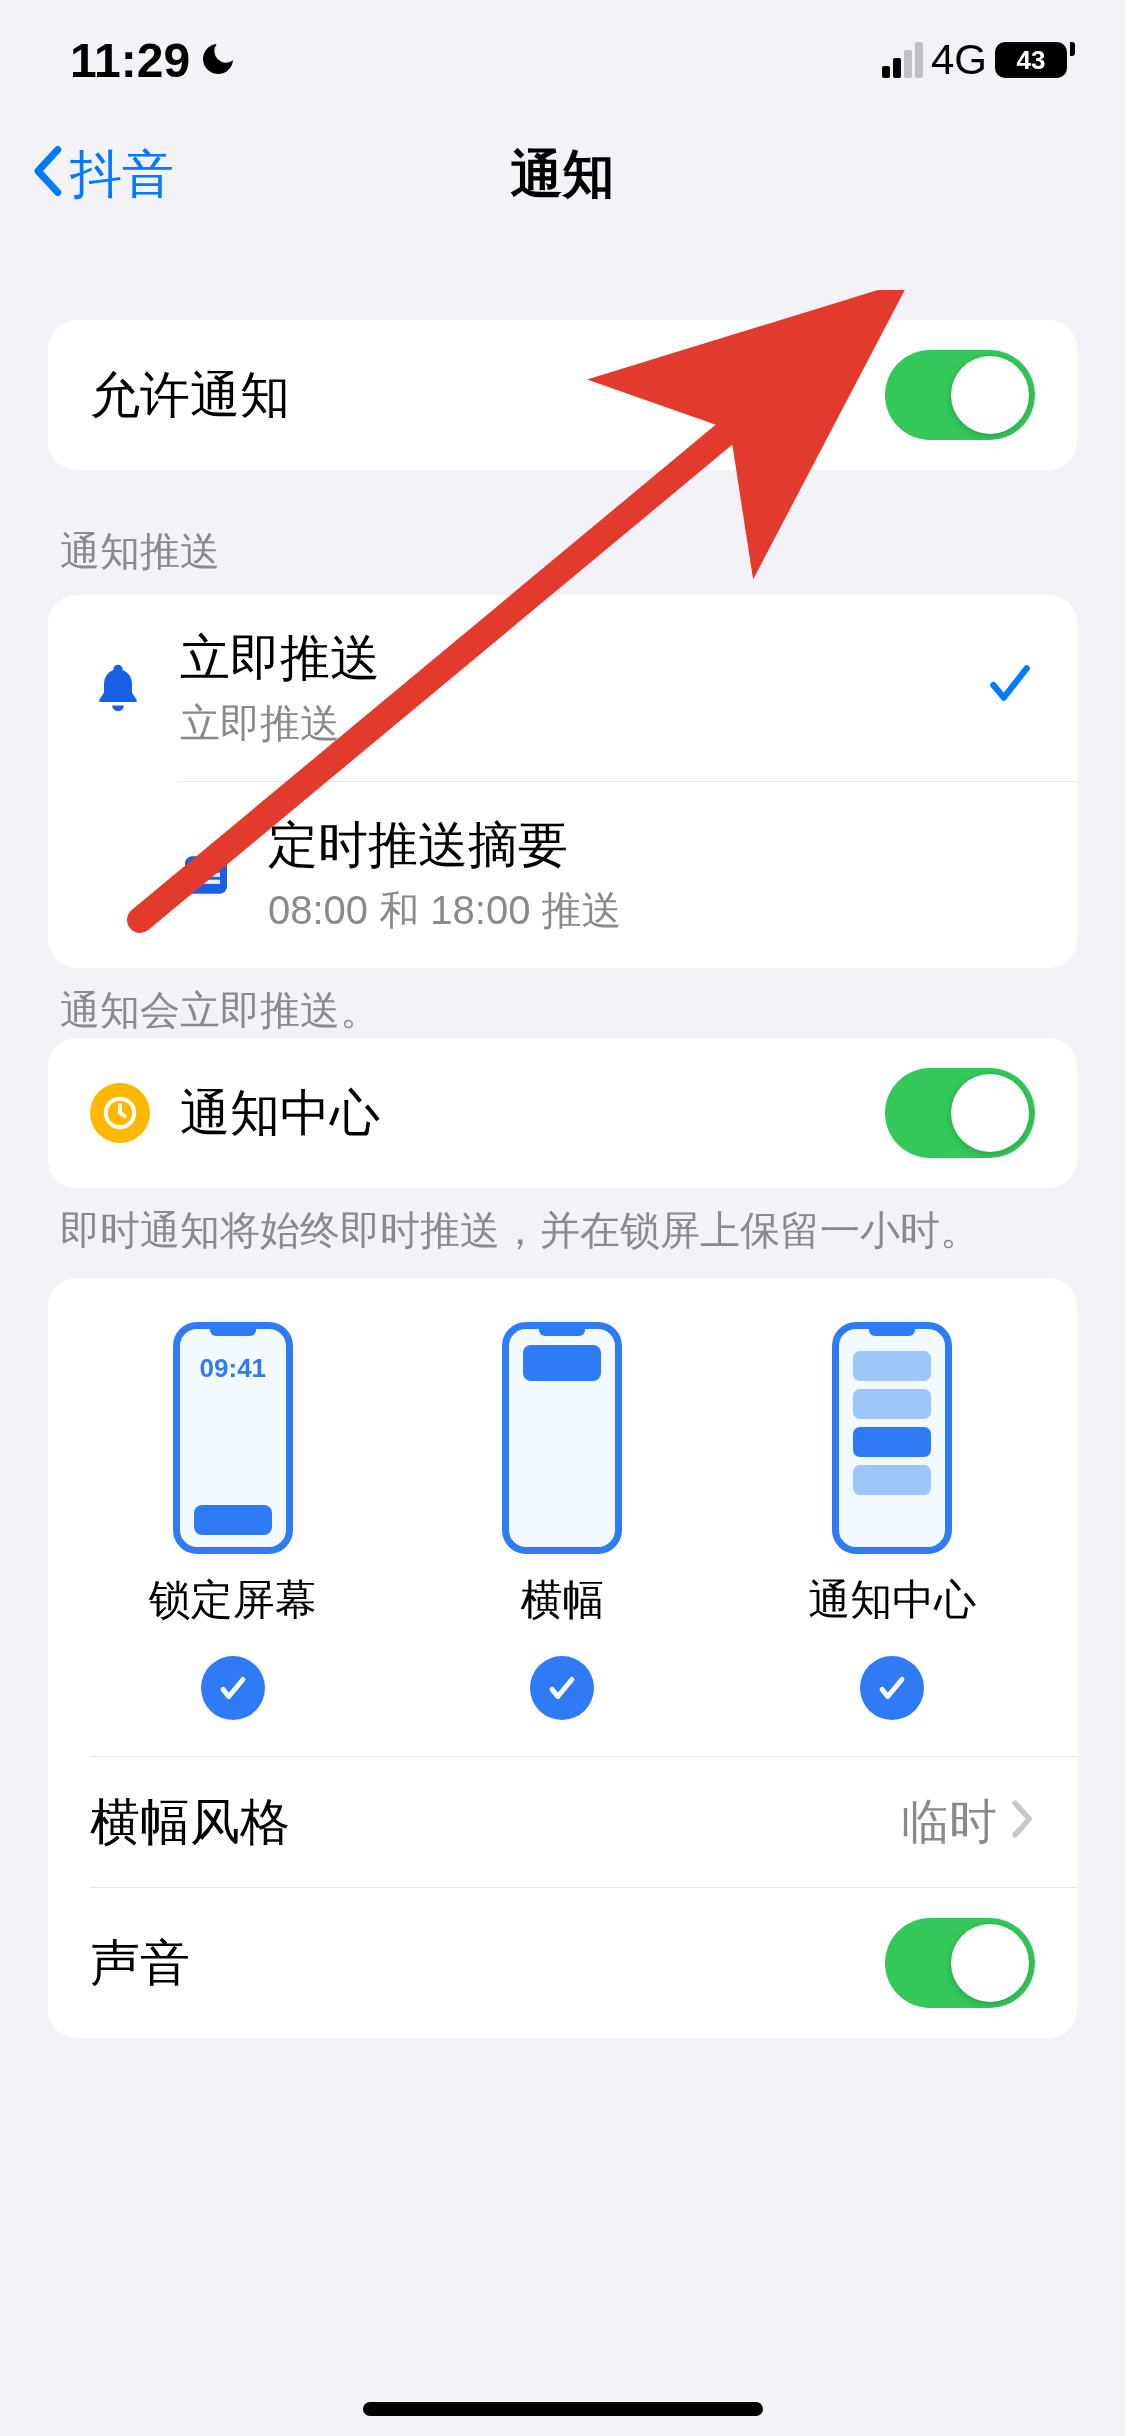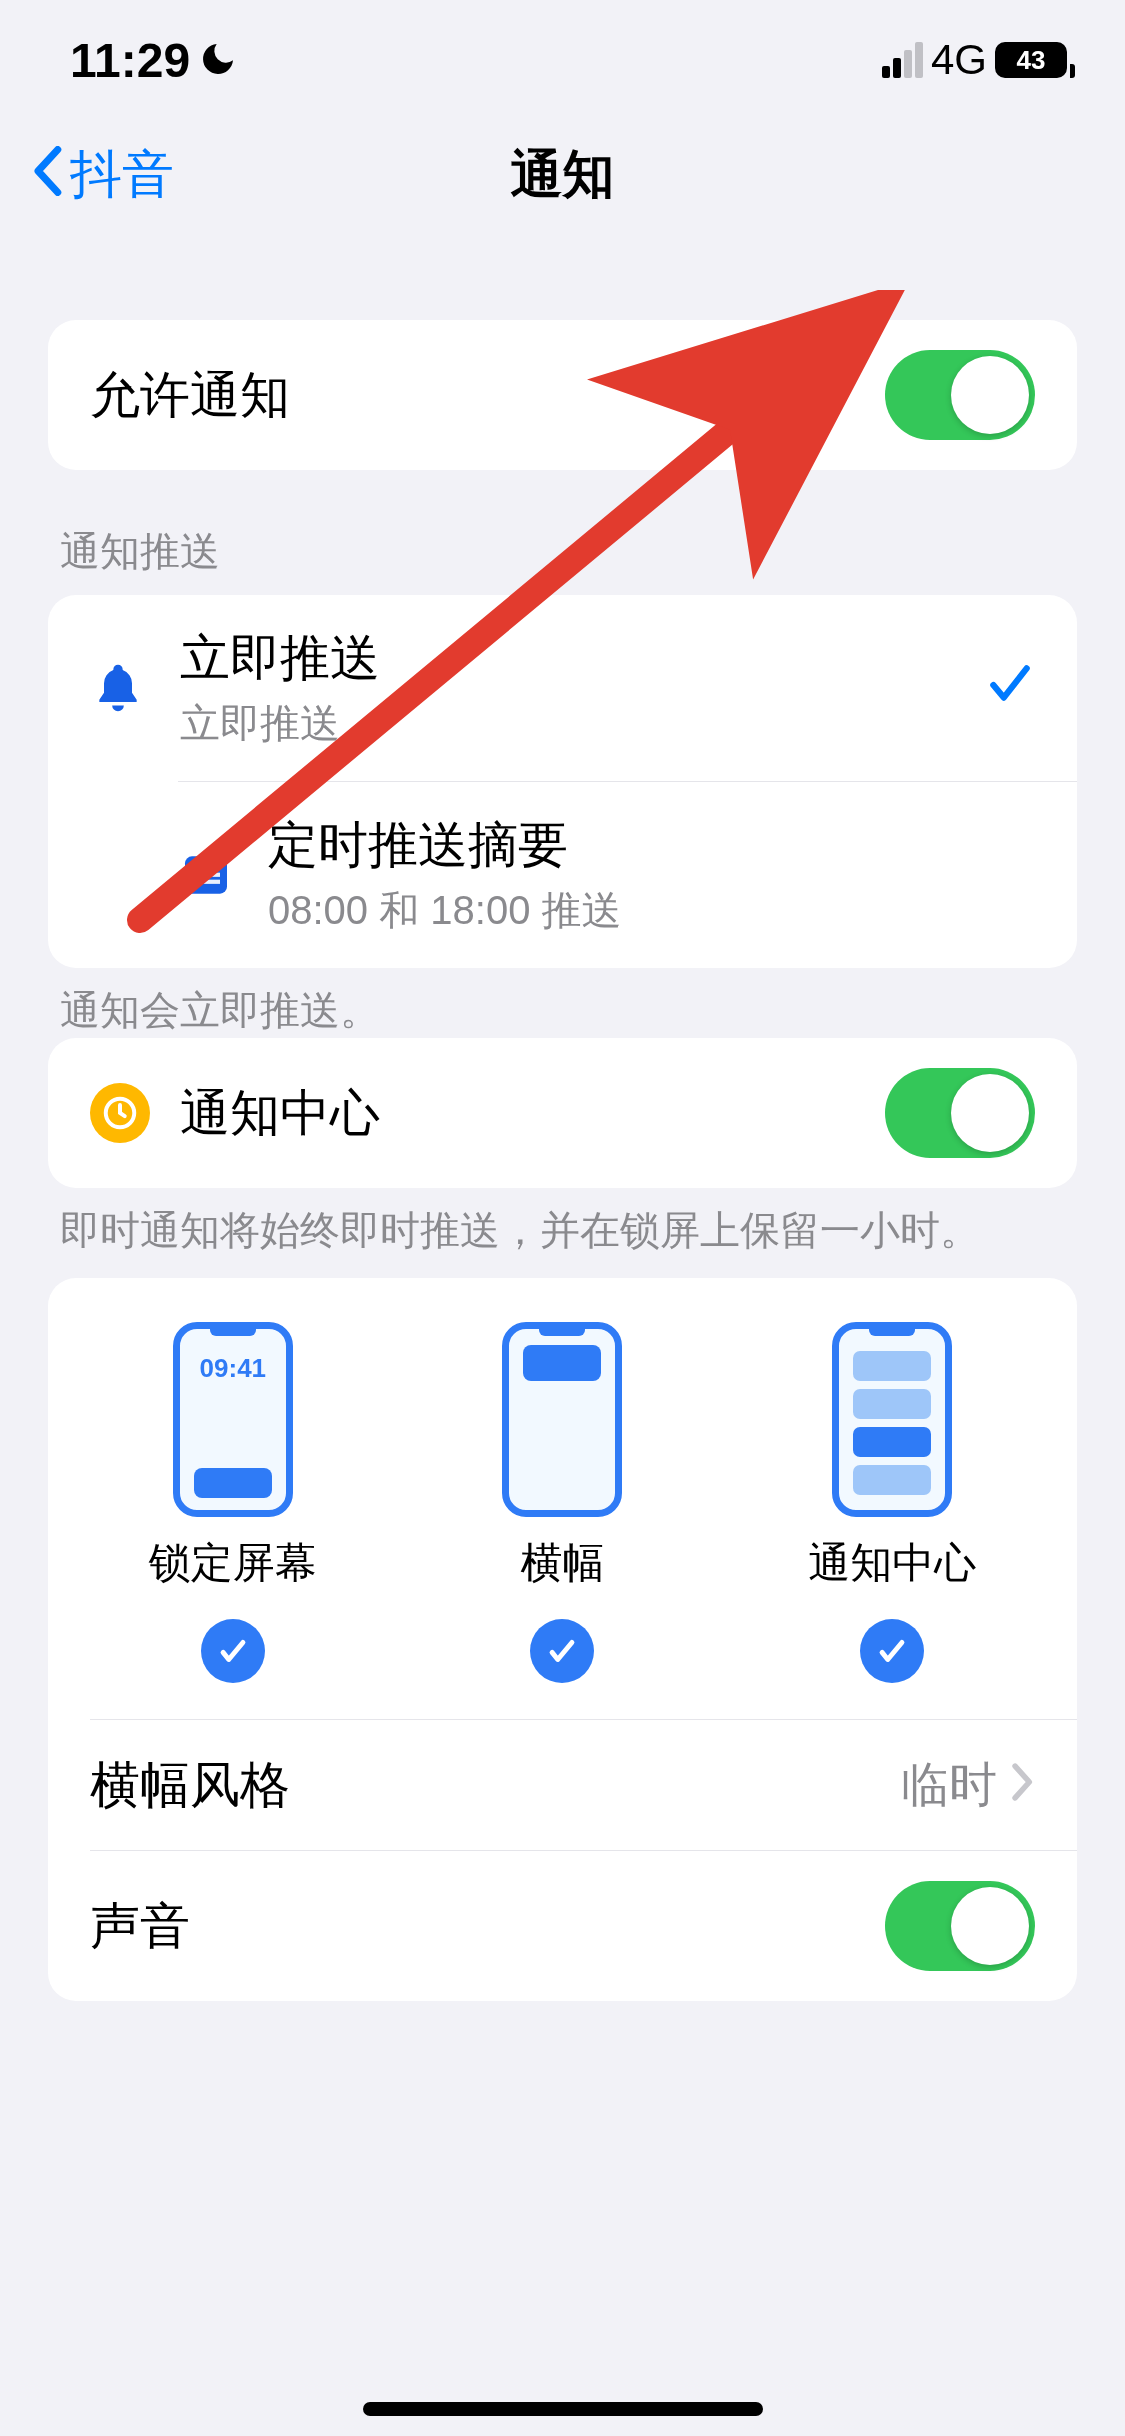--- a/index.html
+++ b/index.html
@@ -22,21 +22,21 @@
     }
     .status-left { display: flex; align-items: flex-end; gap: 8px; }
     .status-time { font-size: 48px; font-weight: 600; }
     .moon-icon { font-size: 40px; }
     .status-right { display: flex; align-items: center; gap: 8px; }
     .signal-bars { display: flex; align-items: flex-end; gap: 3px; }
     .bar { width: 8px; background: #000; border-radius: 2px; }
     .bar.empty { background: #c0c0c5; }
     .bar1 { height: 12px; } .bar2 { height: 20px; } .bar3 { height: 28px; } .bar4 { height: 36px; }
     .network-type { font-size: 42px; font-weight: 500; }
-    .battery-wrap { display: flex; align-items: flex-end; gap: 3px; }
+    .battery-wrap { display: flex; align-items: flex-start; gap: 3px; }
     .battery { width: 72px; height: 36px; border: 3px solid #000; border-radius: 10px; position: relative; display: flex; align-items: center; justify-content: center; background: #000; }
     .battery-tip { width: 5px; height: 14px; background: #000; border-radius: 0 3px 3px 0; }
     .battery-level { color: #fff; font-size: 26px; font-weight: 600; }
 
     
     .nav-header {
       height: 150px;
       display: flex;
       align-items: center;
       position: relative;
@@ -99,21 +99,21 @@
       display: flex; flex-direction: column; align-items: center; gap: 18px;
       width: 33%;
     }
     .style-option-label { font-size: 42px; }
     .style-check {
       width: 64px; height: 64px; border-radius: 50%; background: #2f7bf6;
       display: flex; align-items: center; justify-content: center; color: #fff; font-size: 40px; font-weight: 700;
       margin-top: 10px;
     }
 
-    .phone-glyph { width: 120px; height: 195px; border: 7px solid #2f7bf6; border-radius: 24px; background: #f2f9ff; position: relative; }
+    .phone-glyph { width: 120px; height: 232px; border: 7px solid #2f7bf6; border-radius: 24px; background: #f2f9ff; position: relative; }
     .phone-notch { position: absolute; top: 0; left: 50%; transform: translateX(-50%); width: 46px; height: 7px; background: #2f7bf6; border-radius: 0 0 6px 6px; }
     .phone-time { position: absolute; top: 24px; width: 100%; text-align: center; color: #2f7bf6; font-size: 26px; font-weight: 600; }
     .phone-notif { position: absolute; bottom: 12px; left: 14px; right: 14px; height: 30px; background: #2f7bf6; border-radius: 8px; }
     .nc-item { position: absolute; left: 14px; right: 14px; height: 30px; border-radius: 7px; }
     .nc1 { top: 22px; background: #9ec6f9; } .nc2 { top: 60px; background: #9ec6f9; } .nc3 { top: 98px; background: #2f7bf6; } .nc4 { top: 136px; background: #9ec6f9; }
     .banner-item { position: absolute; top: 16px; left: 14px; right: 14px; height: 36px; background: #2f7bf6; border-radius: 8px; }
 
     .divider-inset { border-top: 1.5px solid #e5e5ea; margin-left: 42px; }
 
     

